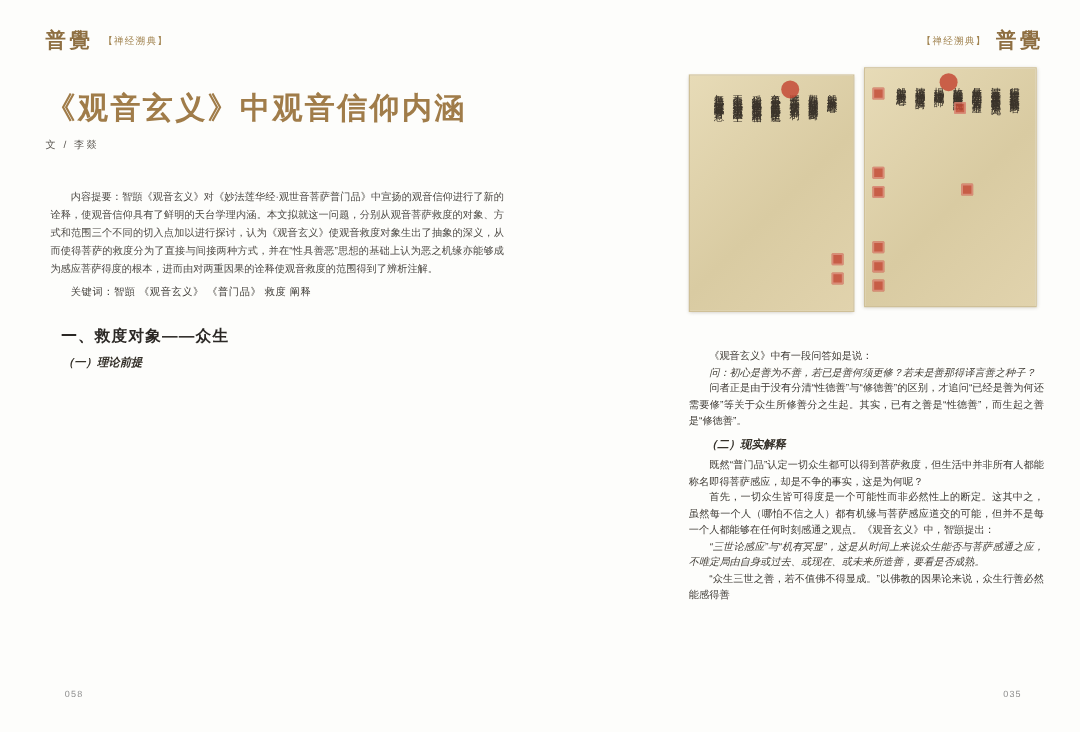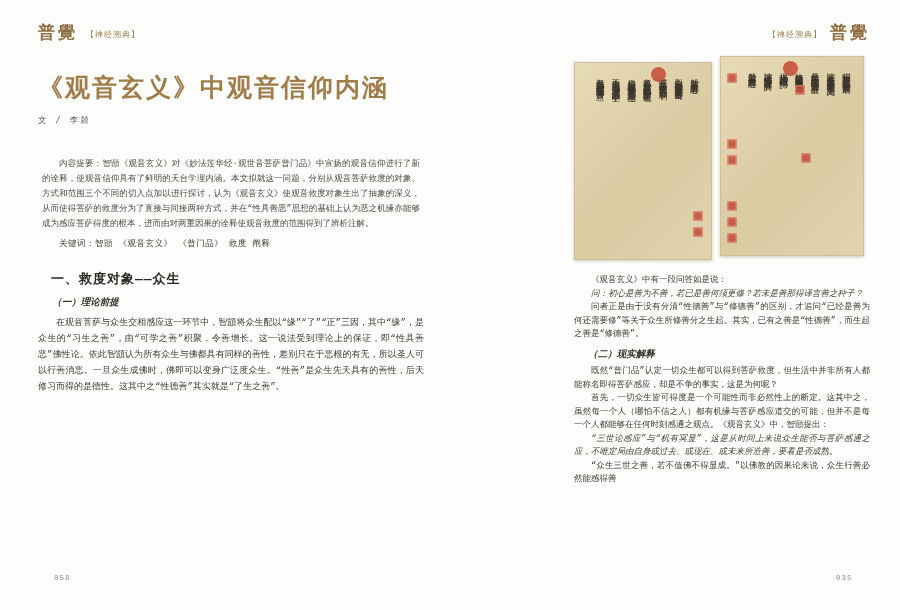--- a/index.html
+++ b/index.html
@@ -1,37 +1,37 @@
 <!DOCTYPE html>
 <html><head>
 <meta charset="utf-8">
 <style>
   html,body{margin:0;padding:0;background:#ffffff;}
   .spread{position:relative;width:900px;height:610px;background:#fdfdfb;overflow:hidden;
-          font-family:Liberation Mono, monospace;}
+          font-family:Liberation Sans, sans-serif;}
   .page{position:absolute;top:0;height:610px;box-sizing:border-box;overflow:hidden;}
   .page-left{left:0;width:450px;padding:24px 26px 0 38px;}
   .page-right{left:450px;width:450px;padding:24px 30px 0 124px;}
 
   .hdr{display:flex;align-items:flex-start;gap:8px;height:24px;}
   .hdr-right{justify-content:flex-end;}
   .brand{font-size:17px;font-weight:bold;color:#8e6f42;letter-spacing:3px;line-height:20px;}
   .tag{font-size:8px;color:#a1834f;letter-spacing:1px;padding-top:5px;}
 
   .title{margin-top:26px;font-size:25px;font-weight:bold;color:#a07c49;letter-spacing:2px;line-height:32px;}
   .byline{margin-top:9px;font-size:8.5px;color:#5a5650;letter-spacing:2px;}
 
   .abstract{margin-top:30px;font-size:8.5px;line-height:15px;color:#4c4944;
             text-align:justify;text-indent:2em;padding:0 4px;}
   .keywords{margin-top:6px;font-size:8.5px;color:#3e3b36;text-indent:2em;
             letter-spacing:.5px;padding:0 4px;}
 
   .article{text-align:justify;color:#3e3a34;}
   .article-left{margin-top:22px;font-size:9px;line-height:16px;}
-  .article-right{margin-top:10px;font-size:8.5px;line-height:13.5px;}
+  .article-right{margin-top:26px;font-size:8.5px;line-height:13.5px;}
 
   .blk{margin:0;}
   .blk.p{text-indent:2em;}
   .blk.h2{font-size:13px;font-weight:bold;color:#2a2724;letter-spacing:1px;
           text-indent:1em;margin:0 0 7px;}
   .blk.h3{font-size:9.5px;font-weight:bold;font-style:italic;color:#343029;
           text-indent:1.5em;margin:6px 0 4px;}
   .blk.quote{font-style:italic;text-indent:2em;color:#45413a;}
 
   .artwork{position:relative;margin-top:6px;height:210px;width:292px;}
@@ -63,21 +63,20 @@
       <span class="brand">普覺</span>
       <span class="tag">【禅经溯典】</span>
     </div>
     <div class="title">《观音玄义》中观音信仰内涵</div>
     <div class="byline">文 / 李燚</div>
     <div class="abstract">内容提要：智顗《观音玄义》对《妙法莲华经·观世音菩萨普门品》中宣扬的观音信仰进行了新的诠释，使观音信仰具有了鲜明的天台学理内涵。本文拟就这一问题，分别从观音菩萨救度的对象、方式和范围三个不同的切入点加以进行探讨，认为《观音玄义》使观音救度对象生出了抽象的深义，从而使得菩萨的救度分为了直接与间接两种方式，并在“性具善恶”思想的基础上认为恶之机缘亦能够成为感应菩萨得度的根本，进而由对两重因果的诠释使观音救度的范围得到了辨析注解。</div>
     <div class="keywords">关键词：智顗 《观音玄义》 《普门品》 救度 阐释</div>
     <div class="article article-left">
         <p class="blk h2">一、救度对象——众生</p>
         <p class="blk h3">（一）理论前提</p>
-        <p class="blk p">在观音菩萨与众生交相感应这一环节中，智顗将众生配以“缘”“了”“正”三因，其中“缘”，是众生的“习生之善”，由“可学之善”积聚，令善增长。这一说法受到理论上的保证，即“性具善恶”佛性论。依此智顗认为所有众生与佛都具有同样的善性，差别只在于恶根的有无，所以圣人可以行善消恶。一旦众生成佛时，佛即可以变身广泛度众生。“性善”是众生先天具有的善性，后天修习而得的是德性。这其中之“性德善”其实就是“了生之善”。</p>
       </div>
   </div>
 
   <div class="page page-right">
     <div class="hdr hdr-right">
       <span class="tag">【禅经溯典】</span>
       <span class="brand">普覺</span>
     </div>
     <div class="artwork">
       <div class="panel panel-a" id="panel-0">

